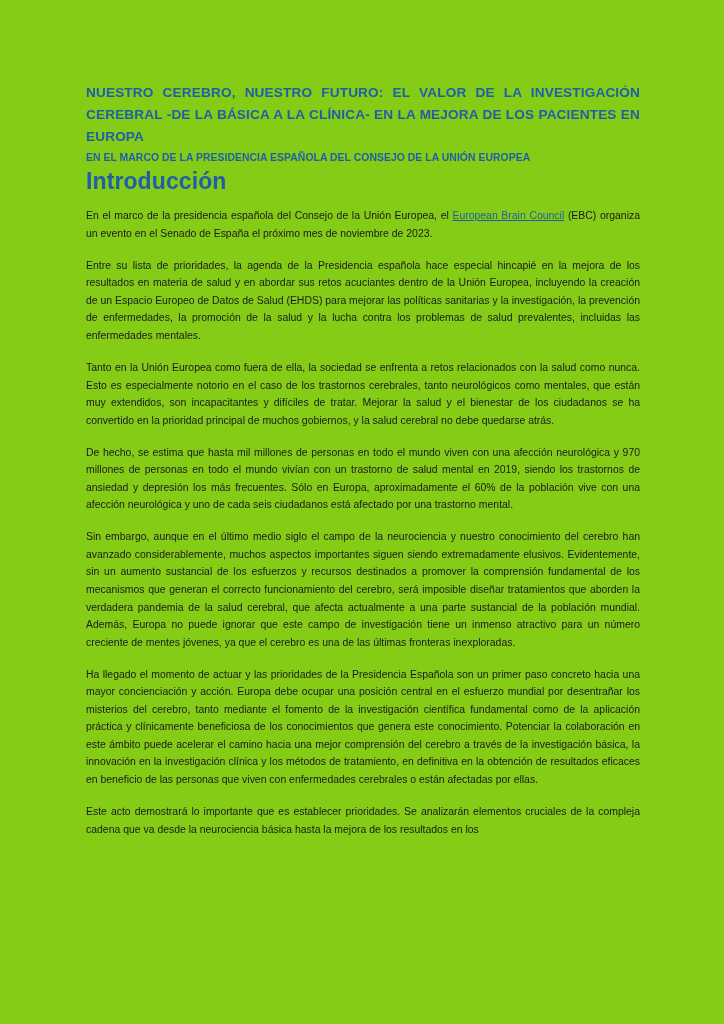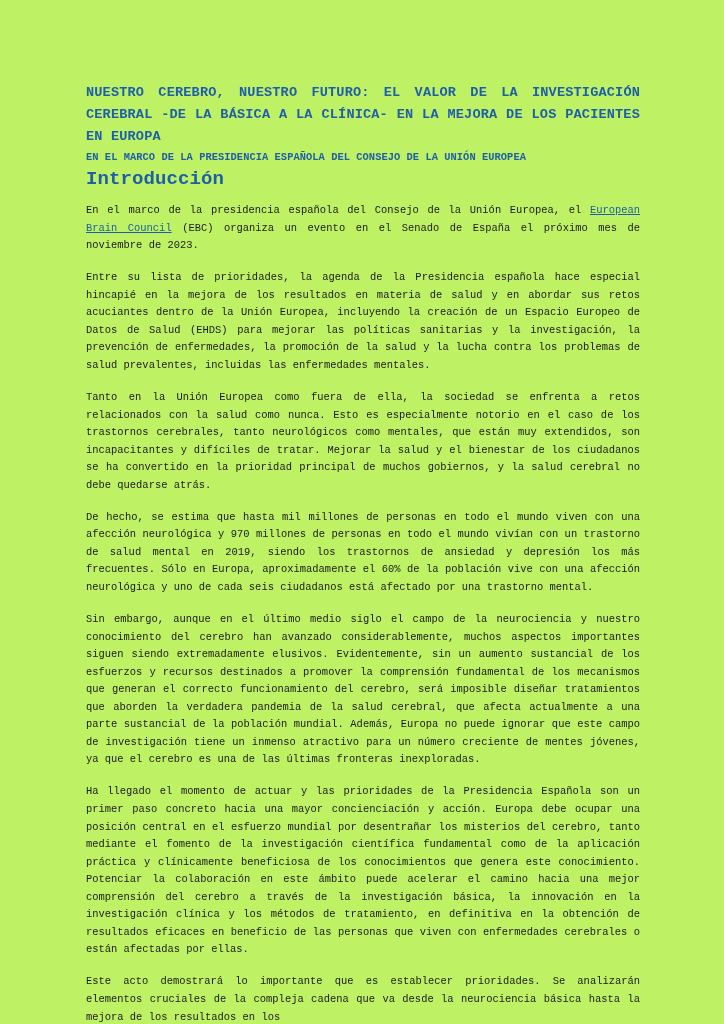--- a/index.html
+++ b/index.html
@@ -13,22 +13,21 @@
     font-family: "Liberation Sans", sans-serif;
     color: #1a1a1a;
     overflow: hidden;
   }
   .page {
     position: relative;
     width: 724px;
     height: 1024px;
     box-sizing: border-box;
     padding: 82px 84px 4px 86px;
-    background: #bef264;
-    font-family: Liberation Mono, monospace;
+    background: #84cc16;
   }
   .doc-title {
     font-size: 13.6px;
     font-weight: bold;
     color: #1f5fa9;
     line-height: 1.62;
     text-align: justify;
     text-justify: inter-word;
     letter-spacing: 0.15px;
     margin: 0 0 2px 0;
@@ -42,21 +41,21 @@
     letter-spacing: 0.05px;
   }
   .doc-venue {
     font-size: 10.2px;
     font-weight: bold;
     color: #1a1a1a;
     margin: 0 0 22px 0;
     letter-spacing: 0.05px;
   }
   .section-heading {
-    font-size: 19px;
+    font-size: 23px;
     font-weight: bold;
     color: #1f5fa9;
     margin: 0 0 12px 0;
     letter-spacing: 0.1px;
   }
   .para {
     font-size: 10.45px;
     line-height: 1.68;
     text-align: justify;
     text-justify: inter-word;

